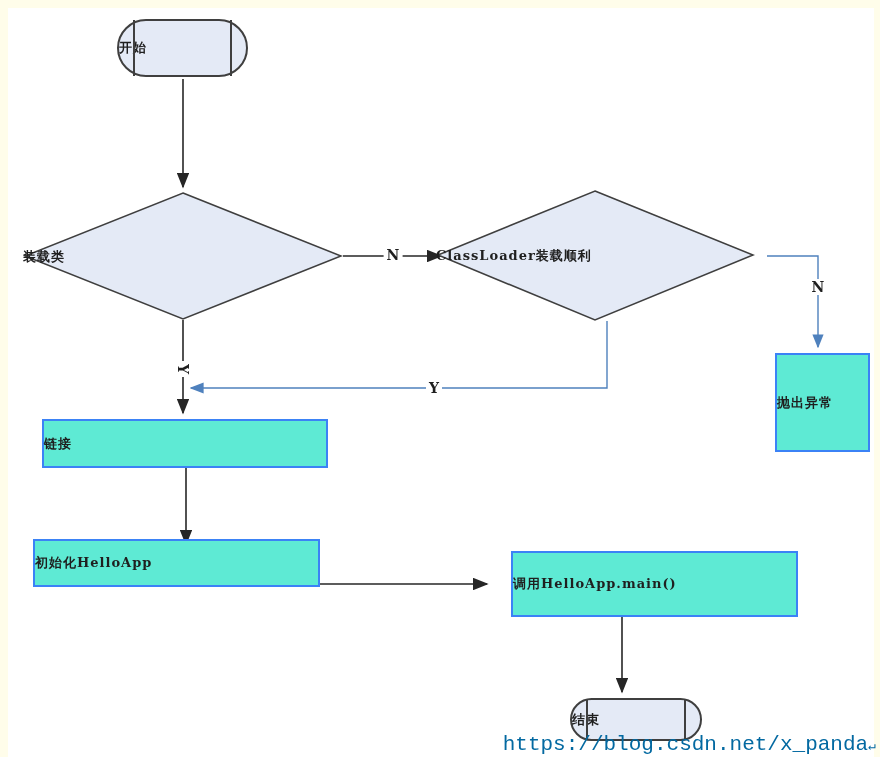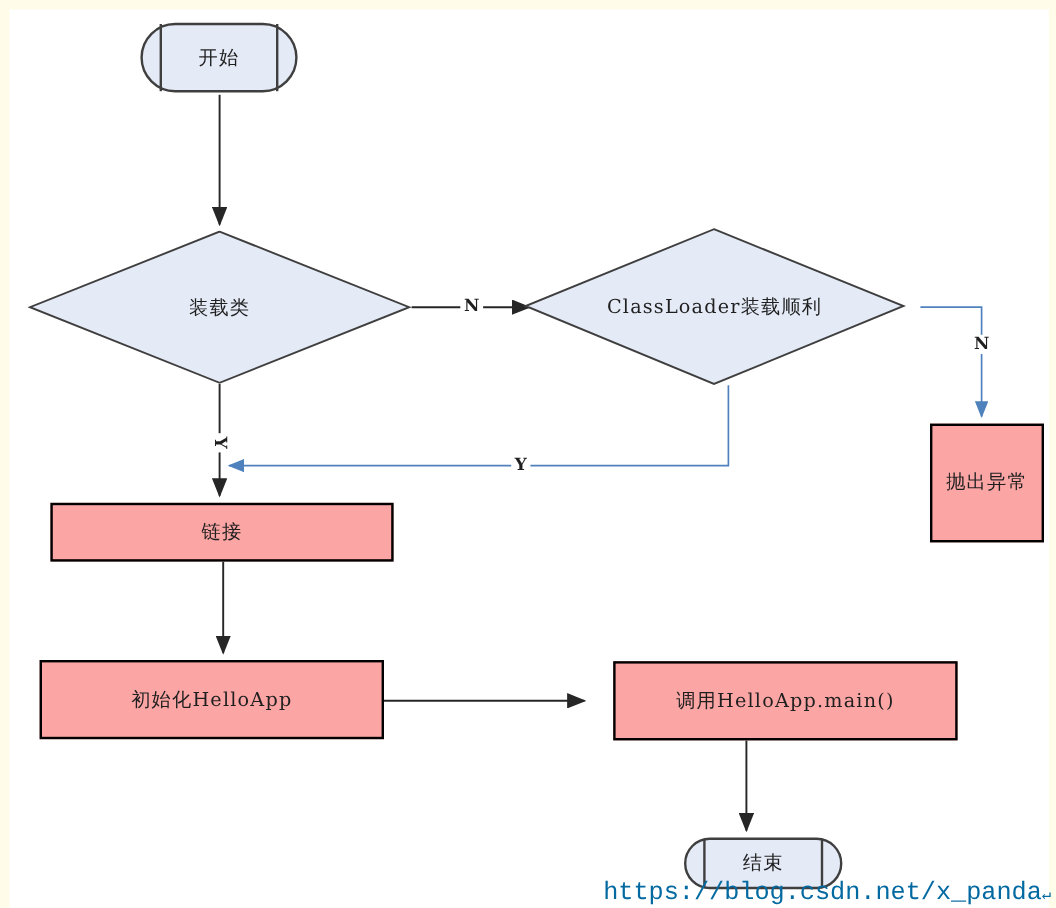--- a/index.html
+++ b/index.html
@@ -13,26 +13,26 @@
   .canvas{
     position:absolute;left:8px;top:8px;width:866px;height:749px;
     background:#ffffff;
   }
   .edges{
     position:absolute;left:0;top:0;width:880px;height:757px;
     z-index:1;
   }
   .node{
     position:absolute;box-sizing:border-box;
-    display:flex;align-items:center;justify-content:center;
-    font-weight:normal;font-size:16px;color:#1f1f1f;letter-spacing:1px;
+    display:flex;align-items:center;
+    font-weight:bold;font-size:13px;color:#1f1f1f;letter-spacing:1px;
     z-index:2;text-align:center;
   }
   .rect{
-    background:#fca5a5;border:2px solid #000000;
+    background:#5eead4;border:2px solid #3b82f6;
   }
   .terminator{
     background:#e4eaf6;border:2px solid #3f3f3f;border-radius:29px;
   }
   .terminator .caps{
     position:absolute;top:-1px;bottom:-1px;left:14px;right:14px;
     border-left:2px solid #3f3f3f;border-right:2px solid #3f3f3f;
   }
   .diamond{background:transparent;border:none;}
   .diamond svg{position:absolute;left:0;top:0;width:100%;height:100%;}
@@ -109,21 +109,21 @@
   </div>
 
   <div class="node rect" style="left:775px;top:353px;width:95px;height:99px;">
     <span>抛出异常</span>
   </div>
 
   <div class="node rect" style="left:42px;top:419px;width:286px;height:49px;">
     <span>链接</span>
   </div>
 
-  <div class="node rect" style="left:33px;top:550px;width:287px;height:66px;">
+  <div class="node rect" style="left:33px;top:539px;width:287px;height:48px;">
     <span>初始化HelloApp</span>
   </div>
 
   <div class="node rect" style="left:511px;top:551px;width:287px;height:66px;">
     <span>调用HelloApp.main()</span>
   </div>
 
   <div class="node terminator" style="left:570px;top:698px;width:132px;height:43px;">
     <div class="caps"></div>
     <span>结束</span>

